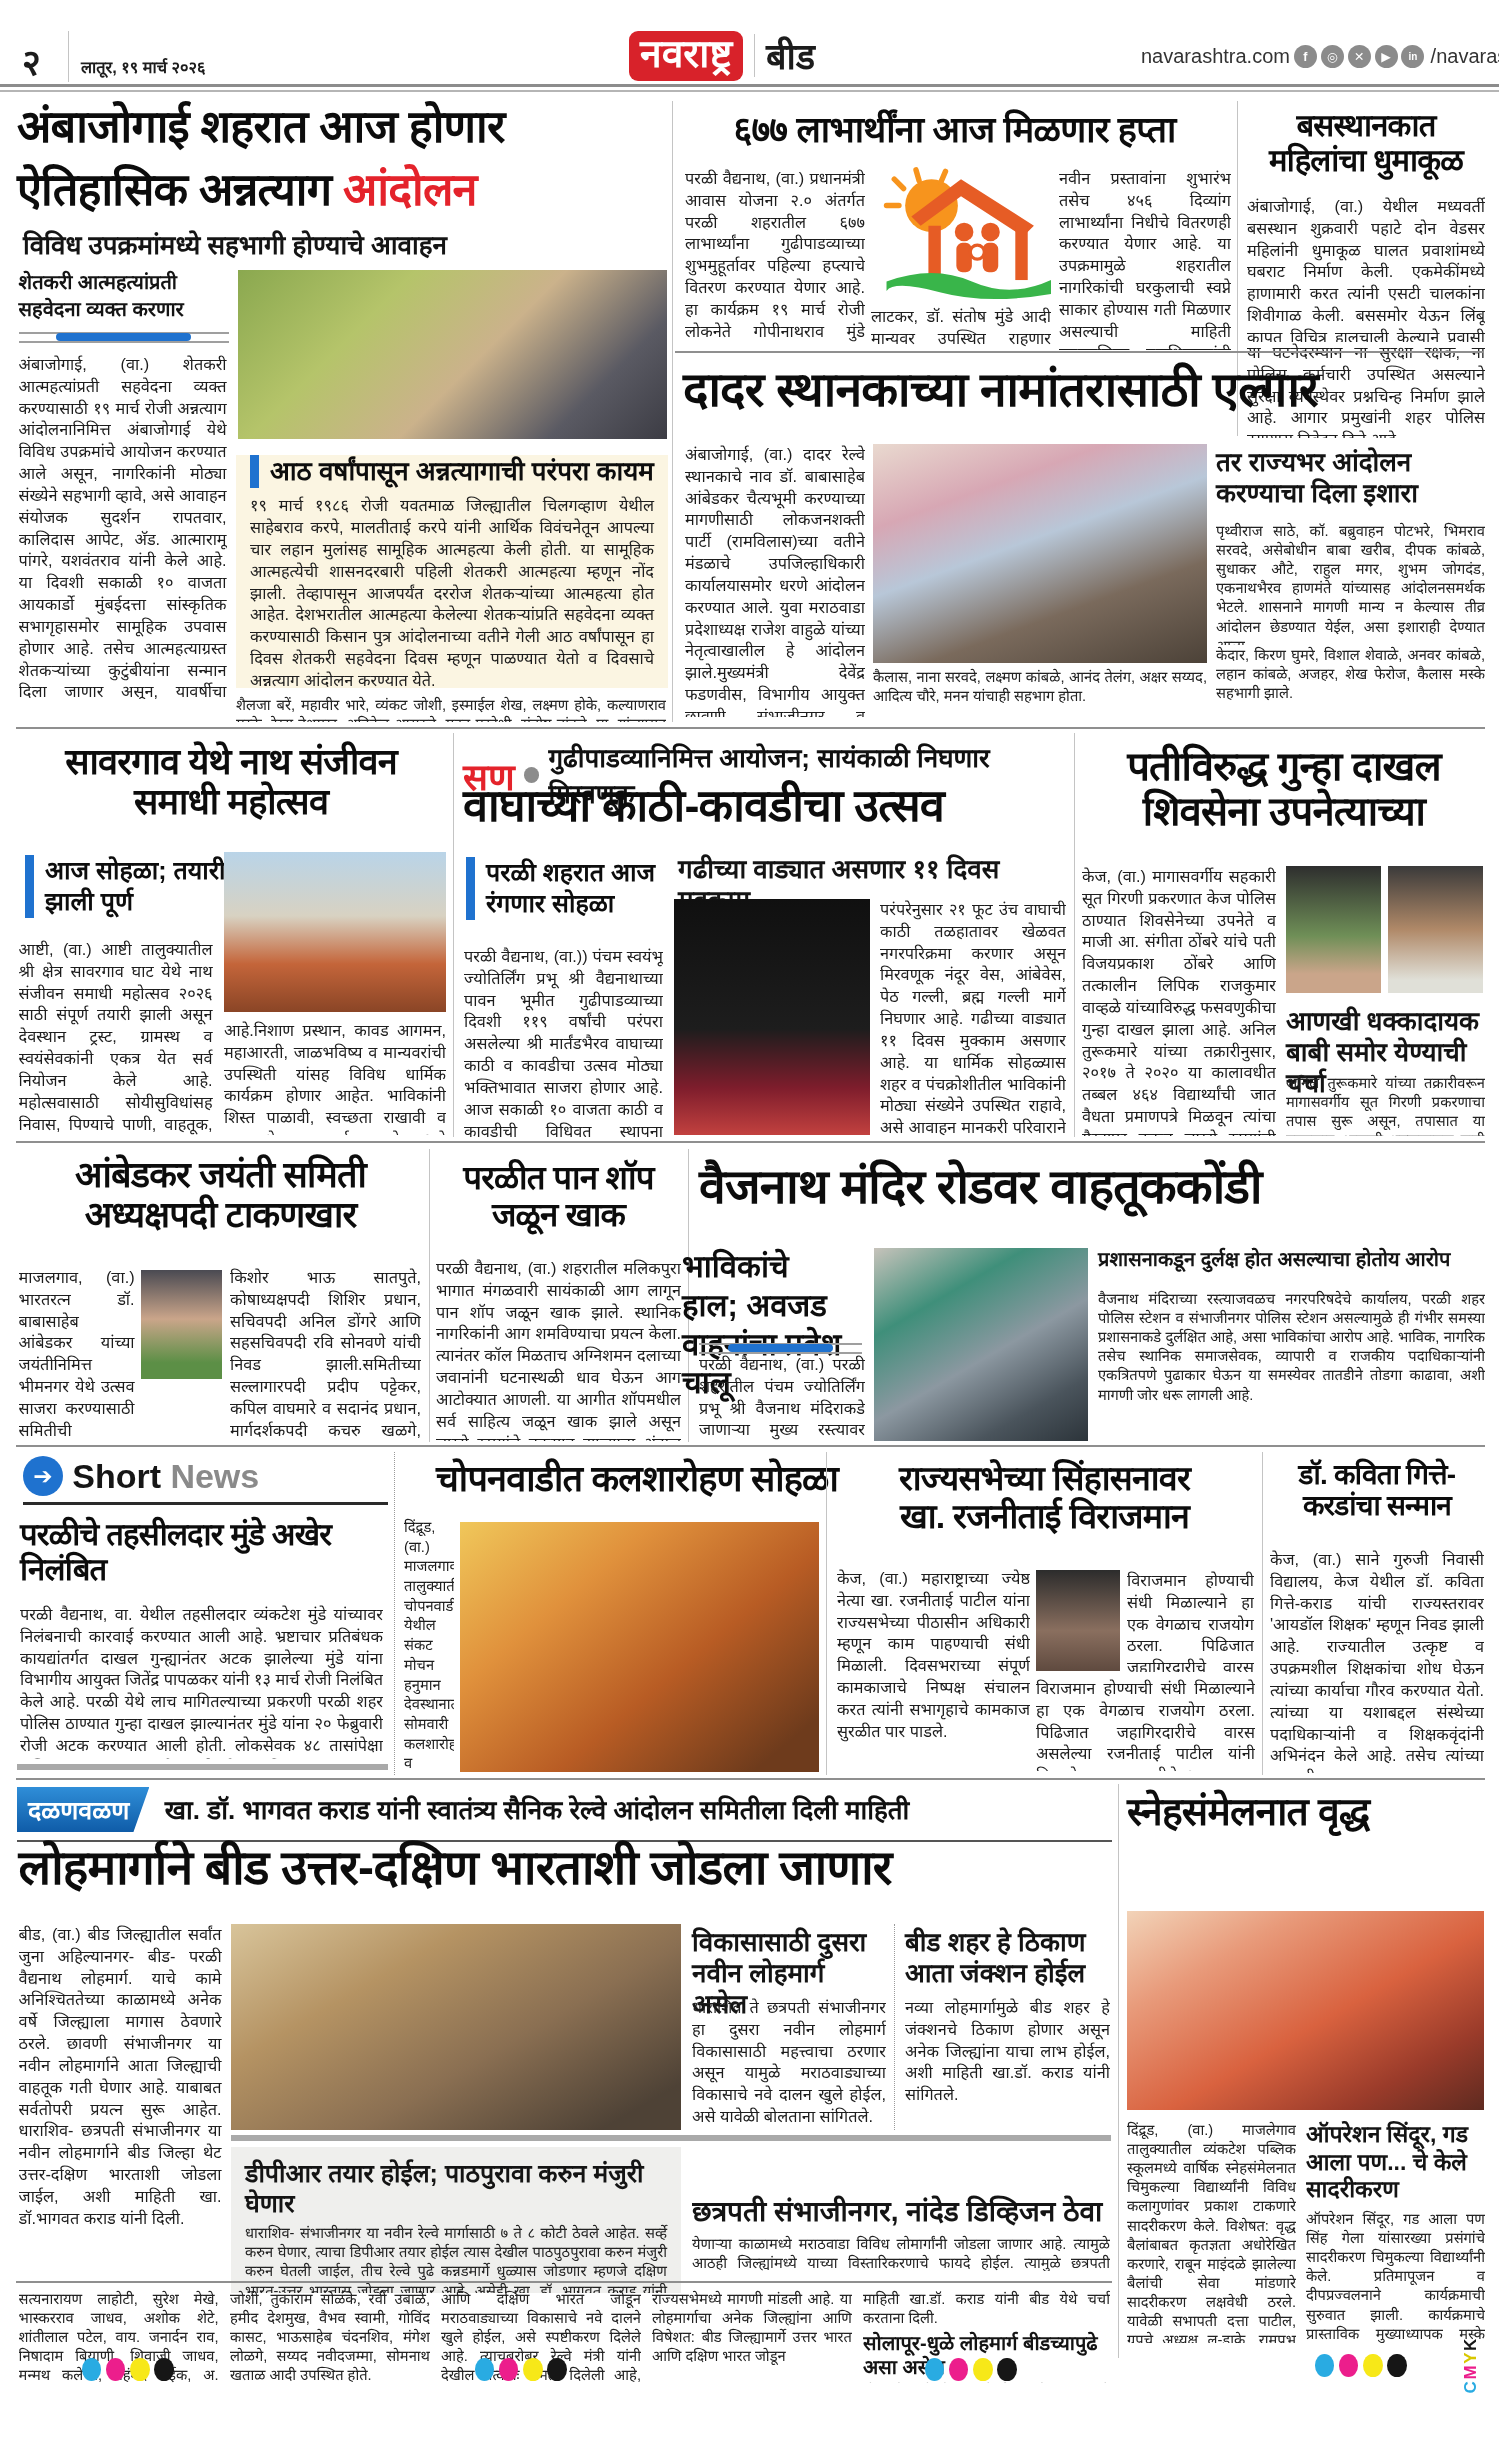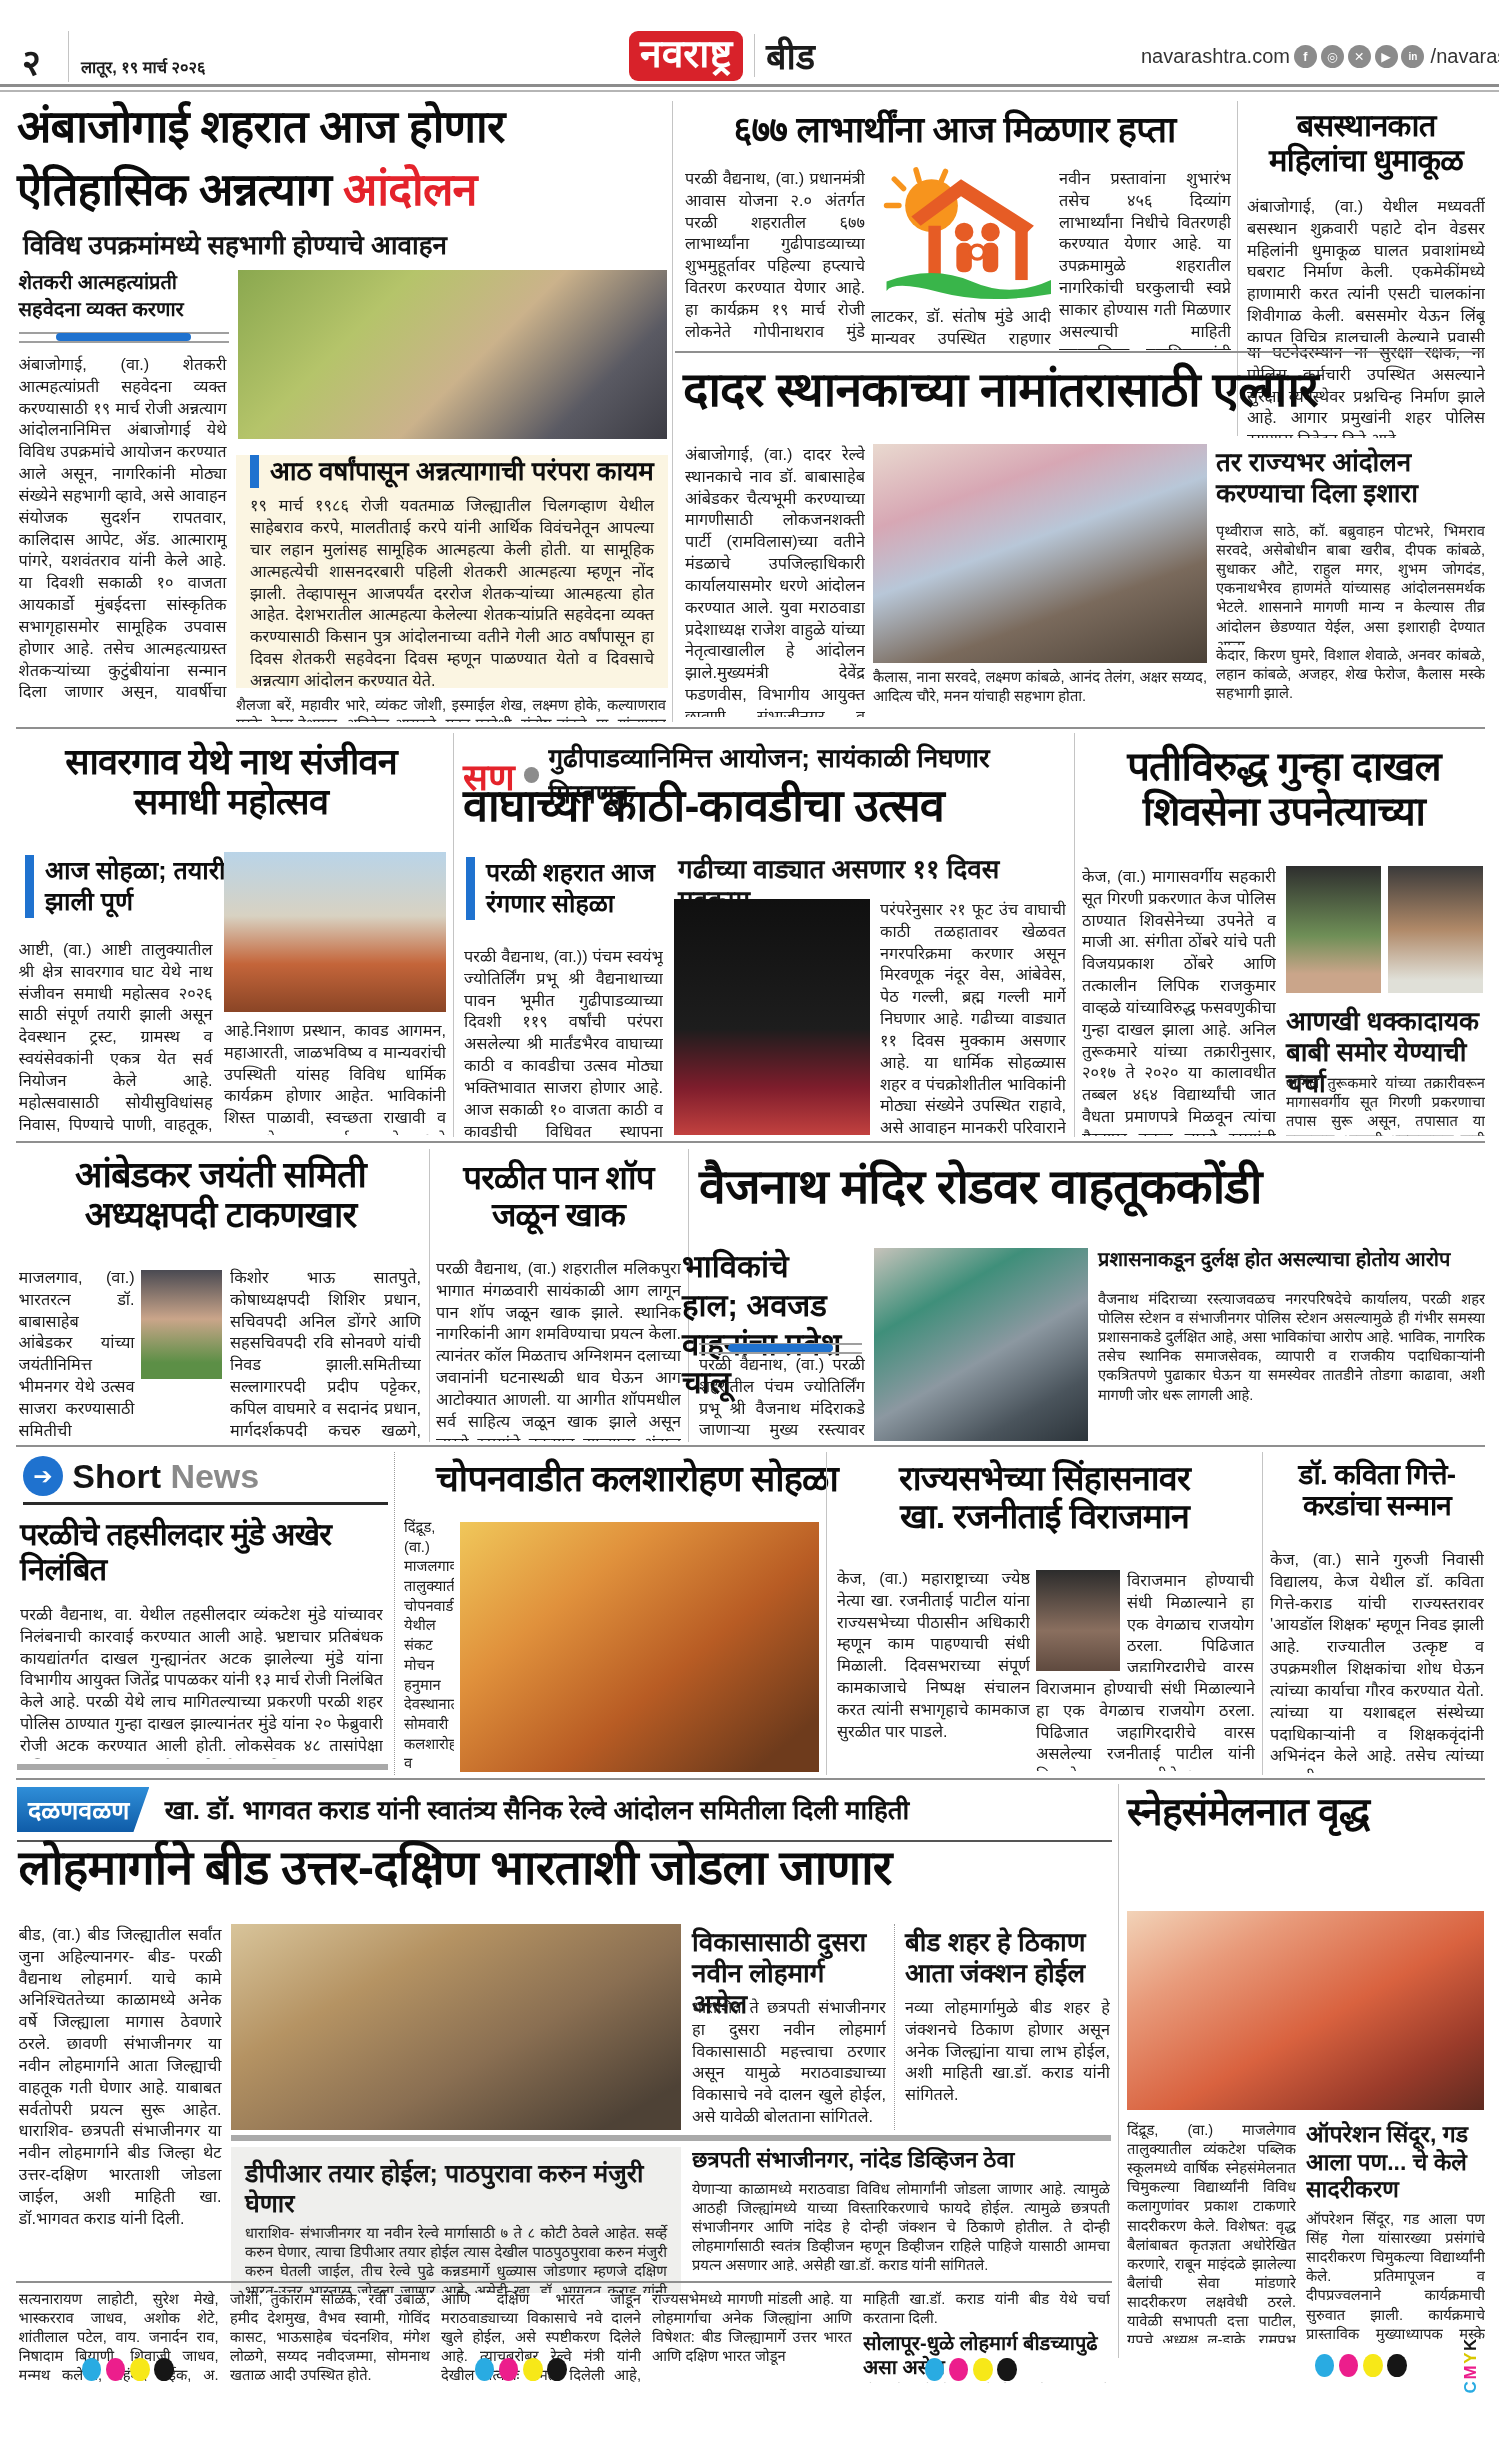--- a/index.html
+++ b/index.html
@@ -242,21 +242,21 @@
   <div class="abs deck" style="left:905px;top:1927px;width:205px;font-size:26px;">बीड शहर हे ठिकाण आता जंक्शन होईल</div>
   <div class="abs body-txt" style="left:905px;top:1997px;width:205px;height:134px;overflow:hidden;">नव्या लोहमार्गामुळे बीड शहर हे जंक्शनचे ठिकाण होणार असून अनेक जिल्ह्यांना याचा लाभ होईल, अशी माहिती खा.डॉ. कराड यांनी सांगितले.</div>
 
   <div class="abs hrule-thick" style="left:231px;top:2135px;width:880px;"></div>
 
   <div class="abs graybox" style="left:231px;top:2147px;width:422px;height:124px;overflow:hidden;">
     <div class="deck" style="font-size:25px;margin-bottom:6.2px;">डीपीआर तयार होईल; पाठपुरावा करुन मंजुरी घेणार</div>
     <div class="small-txt">धाराशिव- संभाजीनगर या नवीन रेल्वे मार्गासाठी ७ ते ८ कोटी ठेवले आहेत. सर्व्हे करुन घेणार, त्याचा डिपीआर तयार होईल त्यास देखील पाठपुठपुरावा करुन मंजुरी करुन घेतली जाईल, तीच रेल्वे पुढे कन्नडमार्गे धुळ्यास जोडणार म्हणजे दक्षिण भारत-उत्तर भारतास जोडला जाणार आहे, असेही खा. डॉ. भागवत कराड यांनी सांगितले.</div>
   </div>
   <div class="abs" style="left:692px;top:2147px;width:418px;height:124px;overflow:hidden;">
-    <div class="deck" style="font-size:22px;margin-bottom:6.2px;">छत्रपती संभाजीनगर, नांदेड डिव्हिजन ठेवा</div>
+    <div class="deck" style="font-size:28px;margin-bottom:6.2px;margin-top:48px;">छत्रपती संभाजीनगर, नांदेड डिव्हिजन ठेवा</div>
     <div class="small-txt">येणाऱ्या काळामध्ये मराठवाडा विविध लोमार्गांनी जोडला जाणार आहे. त्यामुळे आठही जिल्ह्यांमध्ये याच्या विस्तारिकरणाचे फायदे होईल. त्यामुळे छत्रपती संभाजीनगर आणि नांदेड हे दोन्ही जंक्शन चे ठिकाणे होतील. ते दोन्ही लोहमार्गासाठी स्वतंत्र डिव्हीजन म्हणून डिव्हीजन राहिले पाहिजे यासाठी आमचा प्रयत्न असणार आहे, असेही खा.डॉ. कराड यांनी सांगितले.</div>
   </div>
 
   <div class="abs hrule" style="left:15.5px;top:2281px;width:1096px;"></div>
 
   <div class="abs small-txt" style="left:18.6px;top:2290px;width:200px;height:93px;overflow:hidden;">सत्यनारायण लाहोटी, सुरेश मेखे, भास्करराव जाधव, अशोक शेटे, शांतीलाल पटेल, वाय. जनार्दन राव, निषादाम बियाणी, शिवाजी जाधव, मन्मथ कलेजी, महंमद लईक, अ. खताळ आदी उपस्थित होते. डॉ. खा. कराड, म्हणाले, धाराशिव ते छत्रपती संभाजीनगर बीड मार्गे जोडल्या जाणाऱ्या लोहमार्गासाठी मी व्यक्तीहा</div>
   <div class="abs small-txt" style="left:230px;top:2290px;width:200px;height:93px;overflow:hidden;">जोशी, तुकाराम सोळंके, रवी उबाळे, हमीद देशमुख, वैभव स्वामी, गोविंद कासट, भाऊसाहेब चंदनशिव, मंगेश लोळगे, सय्यद नवीदजम्मा, सोमनाथ खताळ आदी उपस्थित होते.</div>
   <div class="abs small-txt" style="left:441px;top:2290px;width:200px;height:93px;overflow:hidden;">आणि दक्षिण भारत जोडून मराठवाड्याच्या विकासाचे नवे दालने खुले होईल, असे स्पष्टीकरण दिलेले आहे. त्याचबरोबर रेल्वे मंत्री यांनी देखील तत्वताः संमती दिलेली आहे, अशी</div>
   <div class="abs small-txt" style="left:652px;top:2290px;width:200px;height:93px;overflow:hidden;">राज्यसभेमध्ये मागणी मांडली आहे. या लोहमार्गाचा अनेक जिल्ह्यांना आणि विषेशत: बीड जिल्ह्यामार्गे उत्तर भारत आणि दक्षिण भारत जोडून</div>
   <div class="abs" style="left:863px;top:2290px;width:247px;height:93px;overflow:hidden;">

